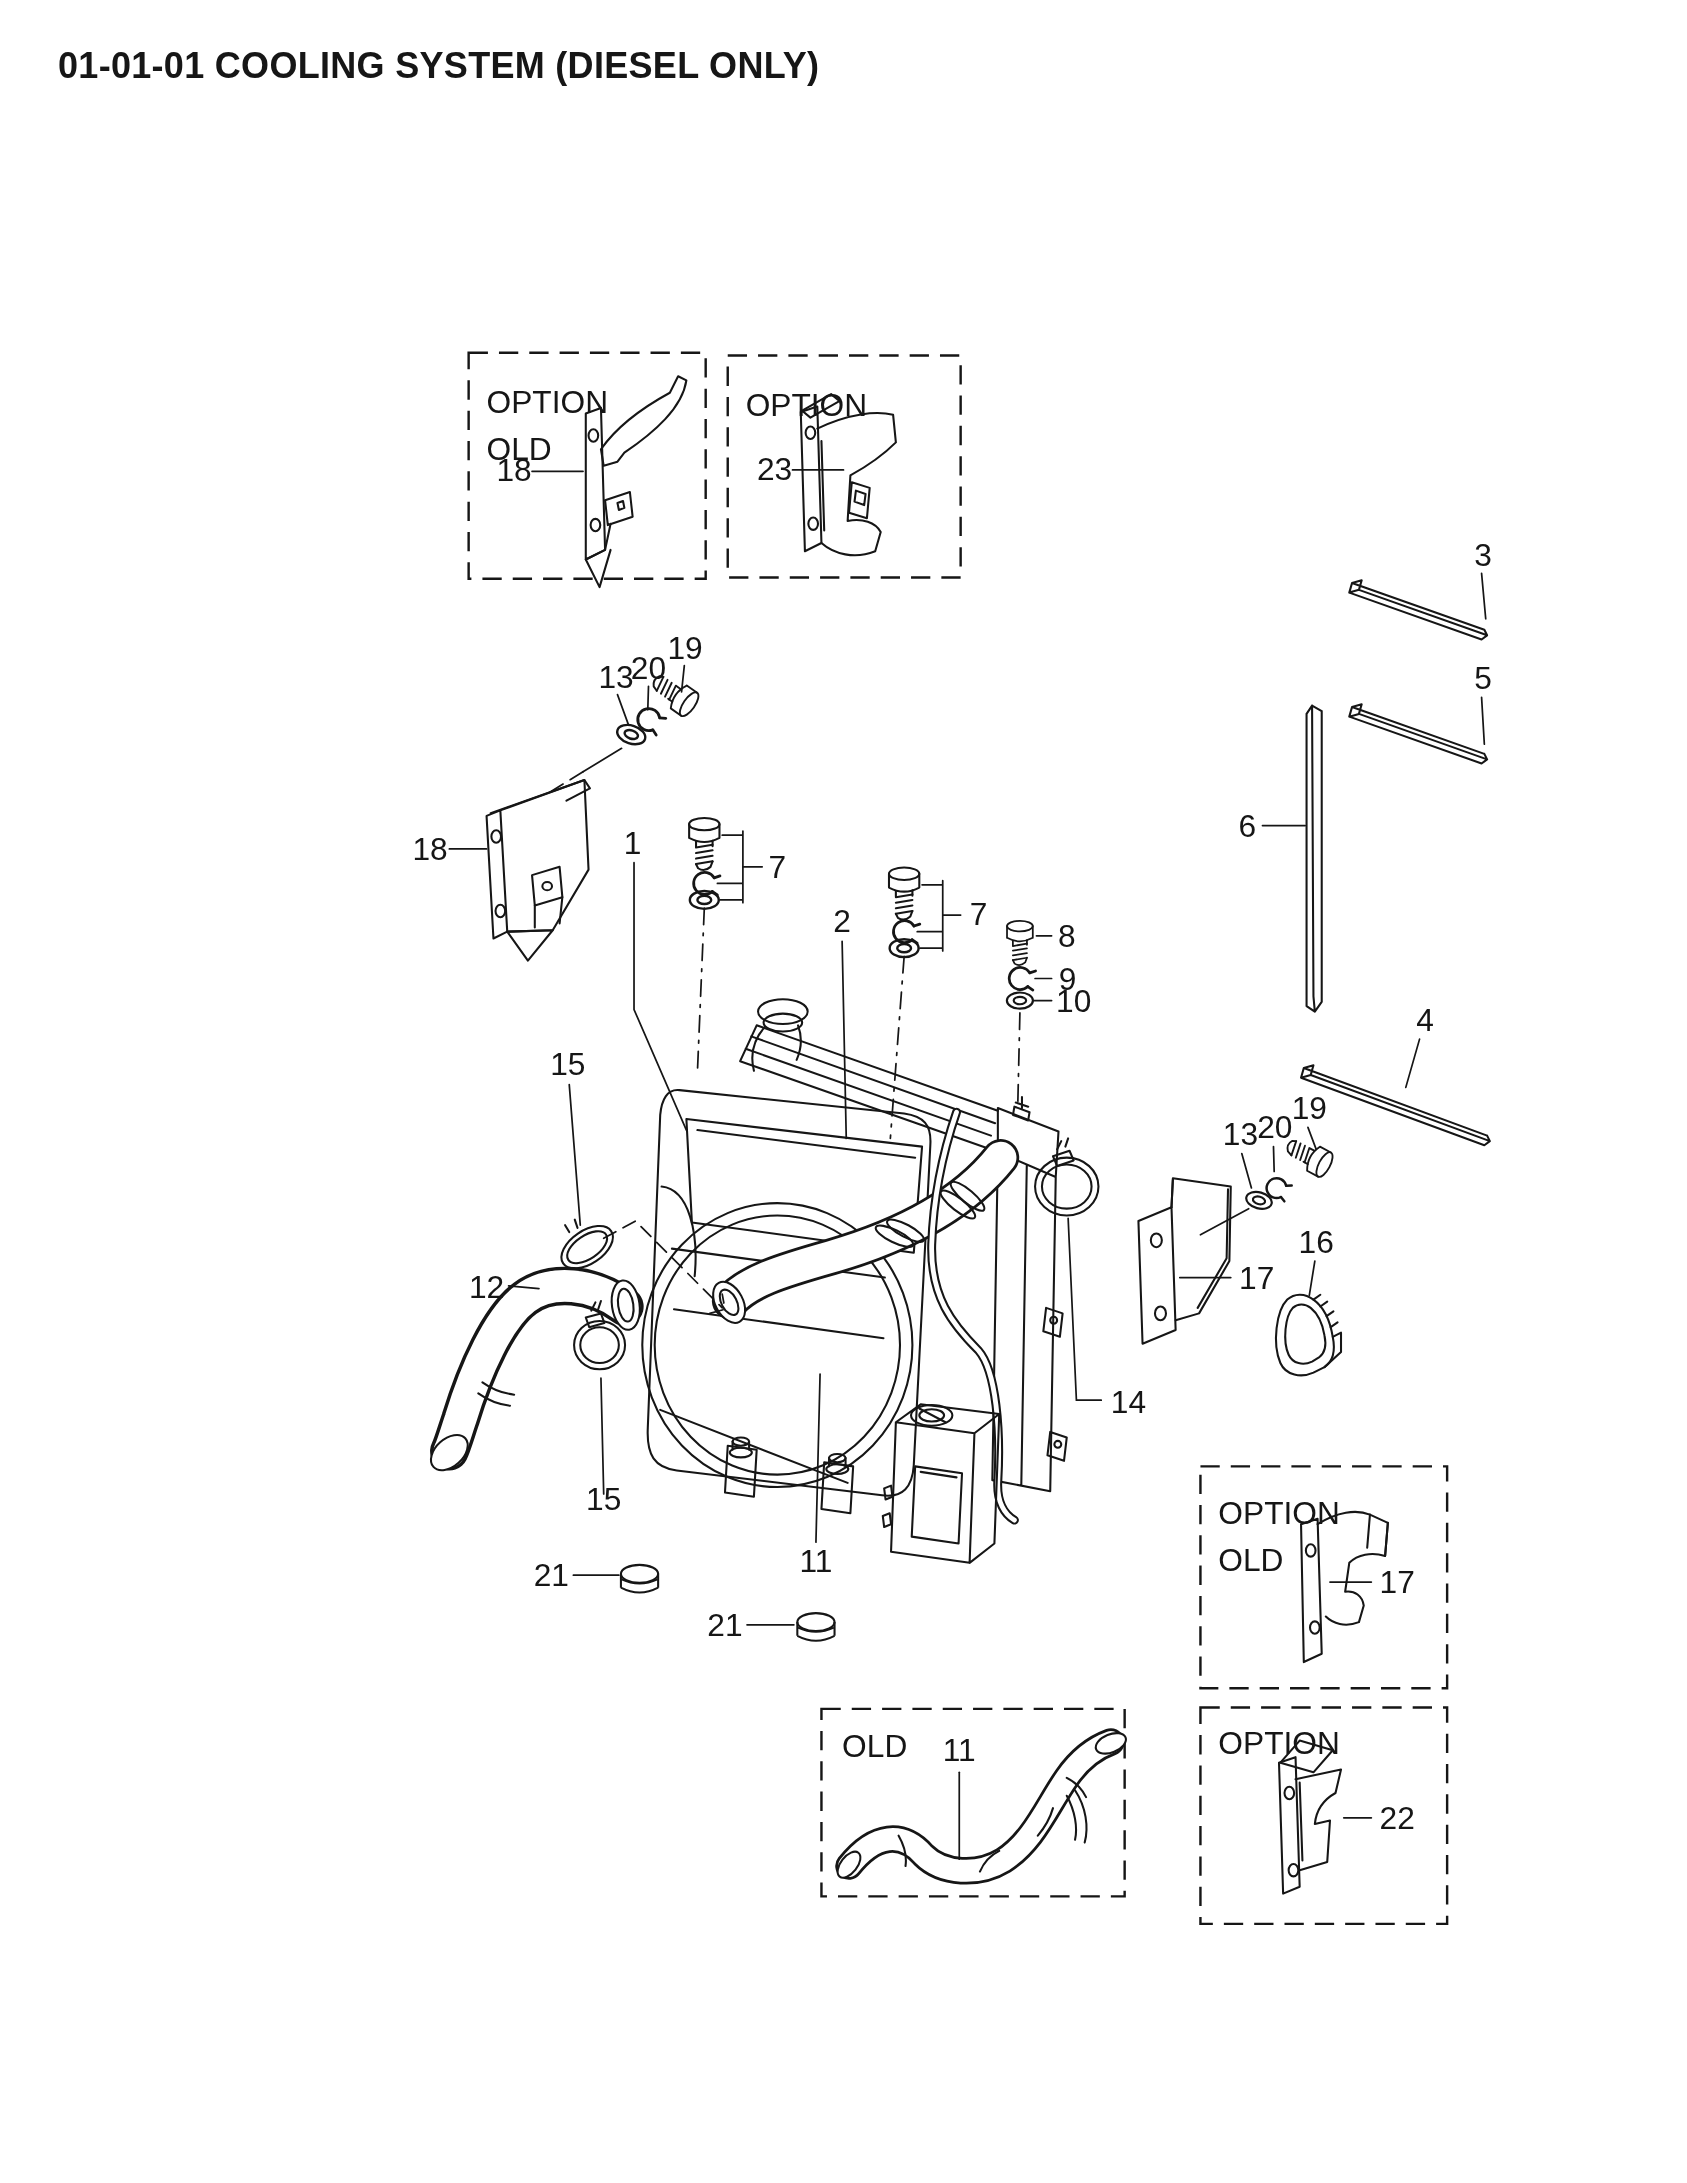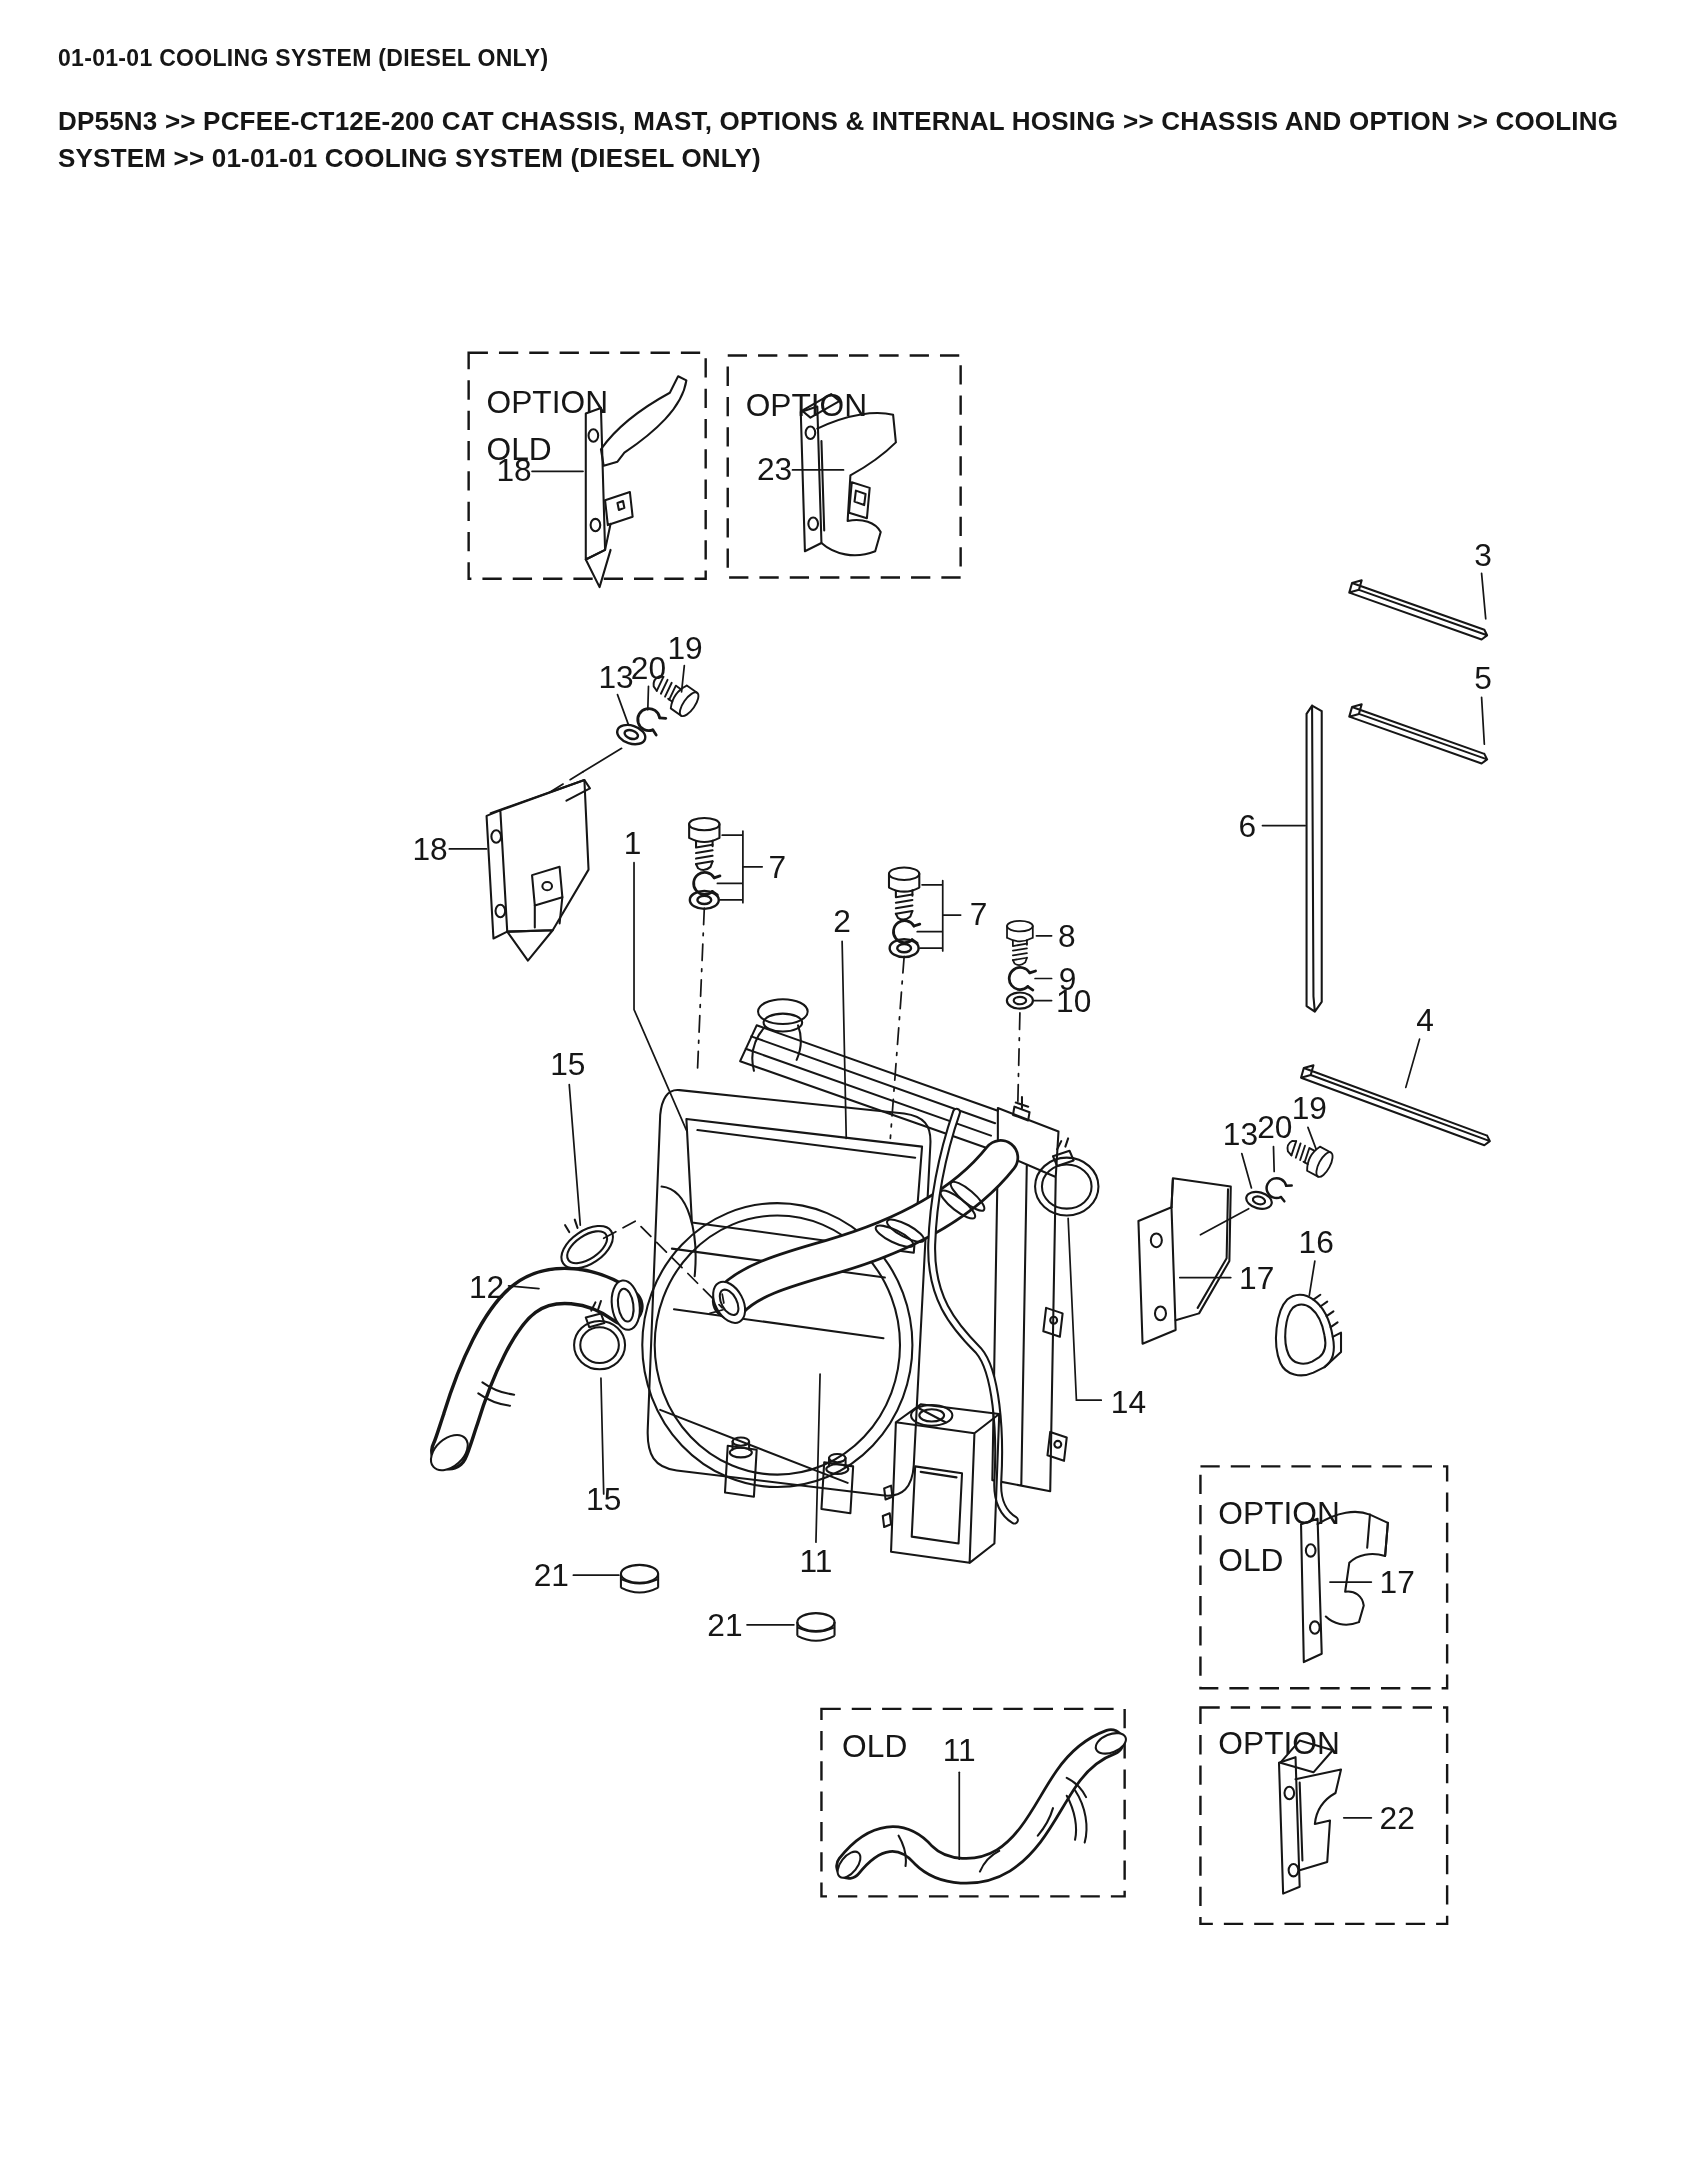--- a/index.html
+++ b/index.html
@@ -1,29 +1,28 @@
 <!DOCTYPE html>
 <html style="font-size:11px"><head>
 <meta charset="utf-8">
 <style>
   html,body{margin:0;padding:0;background:#ffffff;}
   #page{position:relative;width:1687px;height:2183px;background:#ffffff;overflow:hidden;
         font-family:"Liberation Sans",sans-serif;color:#161616;}
-  #doc-title{position:absolute;left:58px;top:45px;font-size:23px;font-weight:bold;letter-spacing:0.3px;}
+  #doc-title{position:absolute;left:58px;top:45px;font-size:36px;font-weight:bold;letter-spacing:0.3px;}
   #breadcrumb{position:absolute;left:58px;top:103px;width:1578px;font-size:26px;font-weight:bold;line-height:1.42;letter-spacing:0.2px;}
   svg text{font-family:"Liberation Sans",sans-serif;}
   .callout{font-size:46px;fill:#161616;}
   .boxlabel{font-size:46px;fill:#161616;}
 </style>
 </head>
 <body>
 
 <div id="page">
   <div id="doc-title">01-01-01 COOLING SYSTEM (DIESEL ONLY)</div>
-  <div id="breadcrumb">DP55N3 &gt;&gt; PCFEE-CT12E-200 CAT CHASSIS, MAST, OPTIONS &amp; INTERNAL HOSING &gt;&gt; CHASSIS AND OPTION &gt;&gt; COOLING SYSTEM &gt;&gt; 01-01-01 COOLING SYSTEM (DIESEL ONLY)</div>
 
   <svg width="1687" height="2183" viewBox="0 0 2448 3168" style="position:absolute;left:0;top:0;">
     <defs>
       <g id="bolt" stroke="#161616" stroke-width="3" fill="none" stroke-linecap="round">
         <ellipse cx="0" cy="0" rx="22" ry="9"></ellipse>
         <path d="M-22,0 V20 M22,0 V20 M-22,20 Q0,32 22,20"></path>
         <path d="M-12,25 V33 M12,24 V32"></path>
         <path d="M-12,34 L12,30 M-12,42 L12,38 M-12,50 L12,46 M-12,58 L12,54"></path>
         <path d="M-12,58 L-9,64 Q0,70 9,62 L12,54"></path>
       </g>

